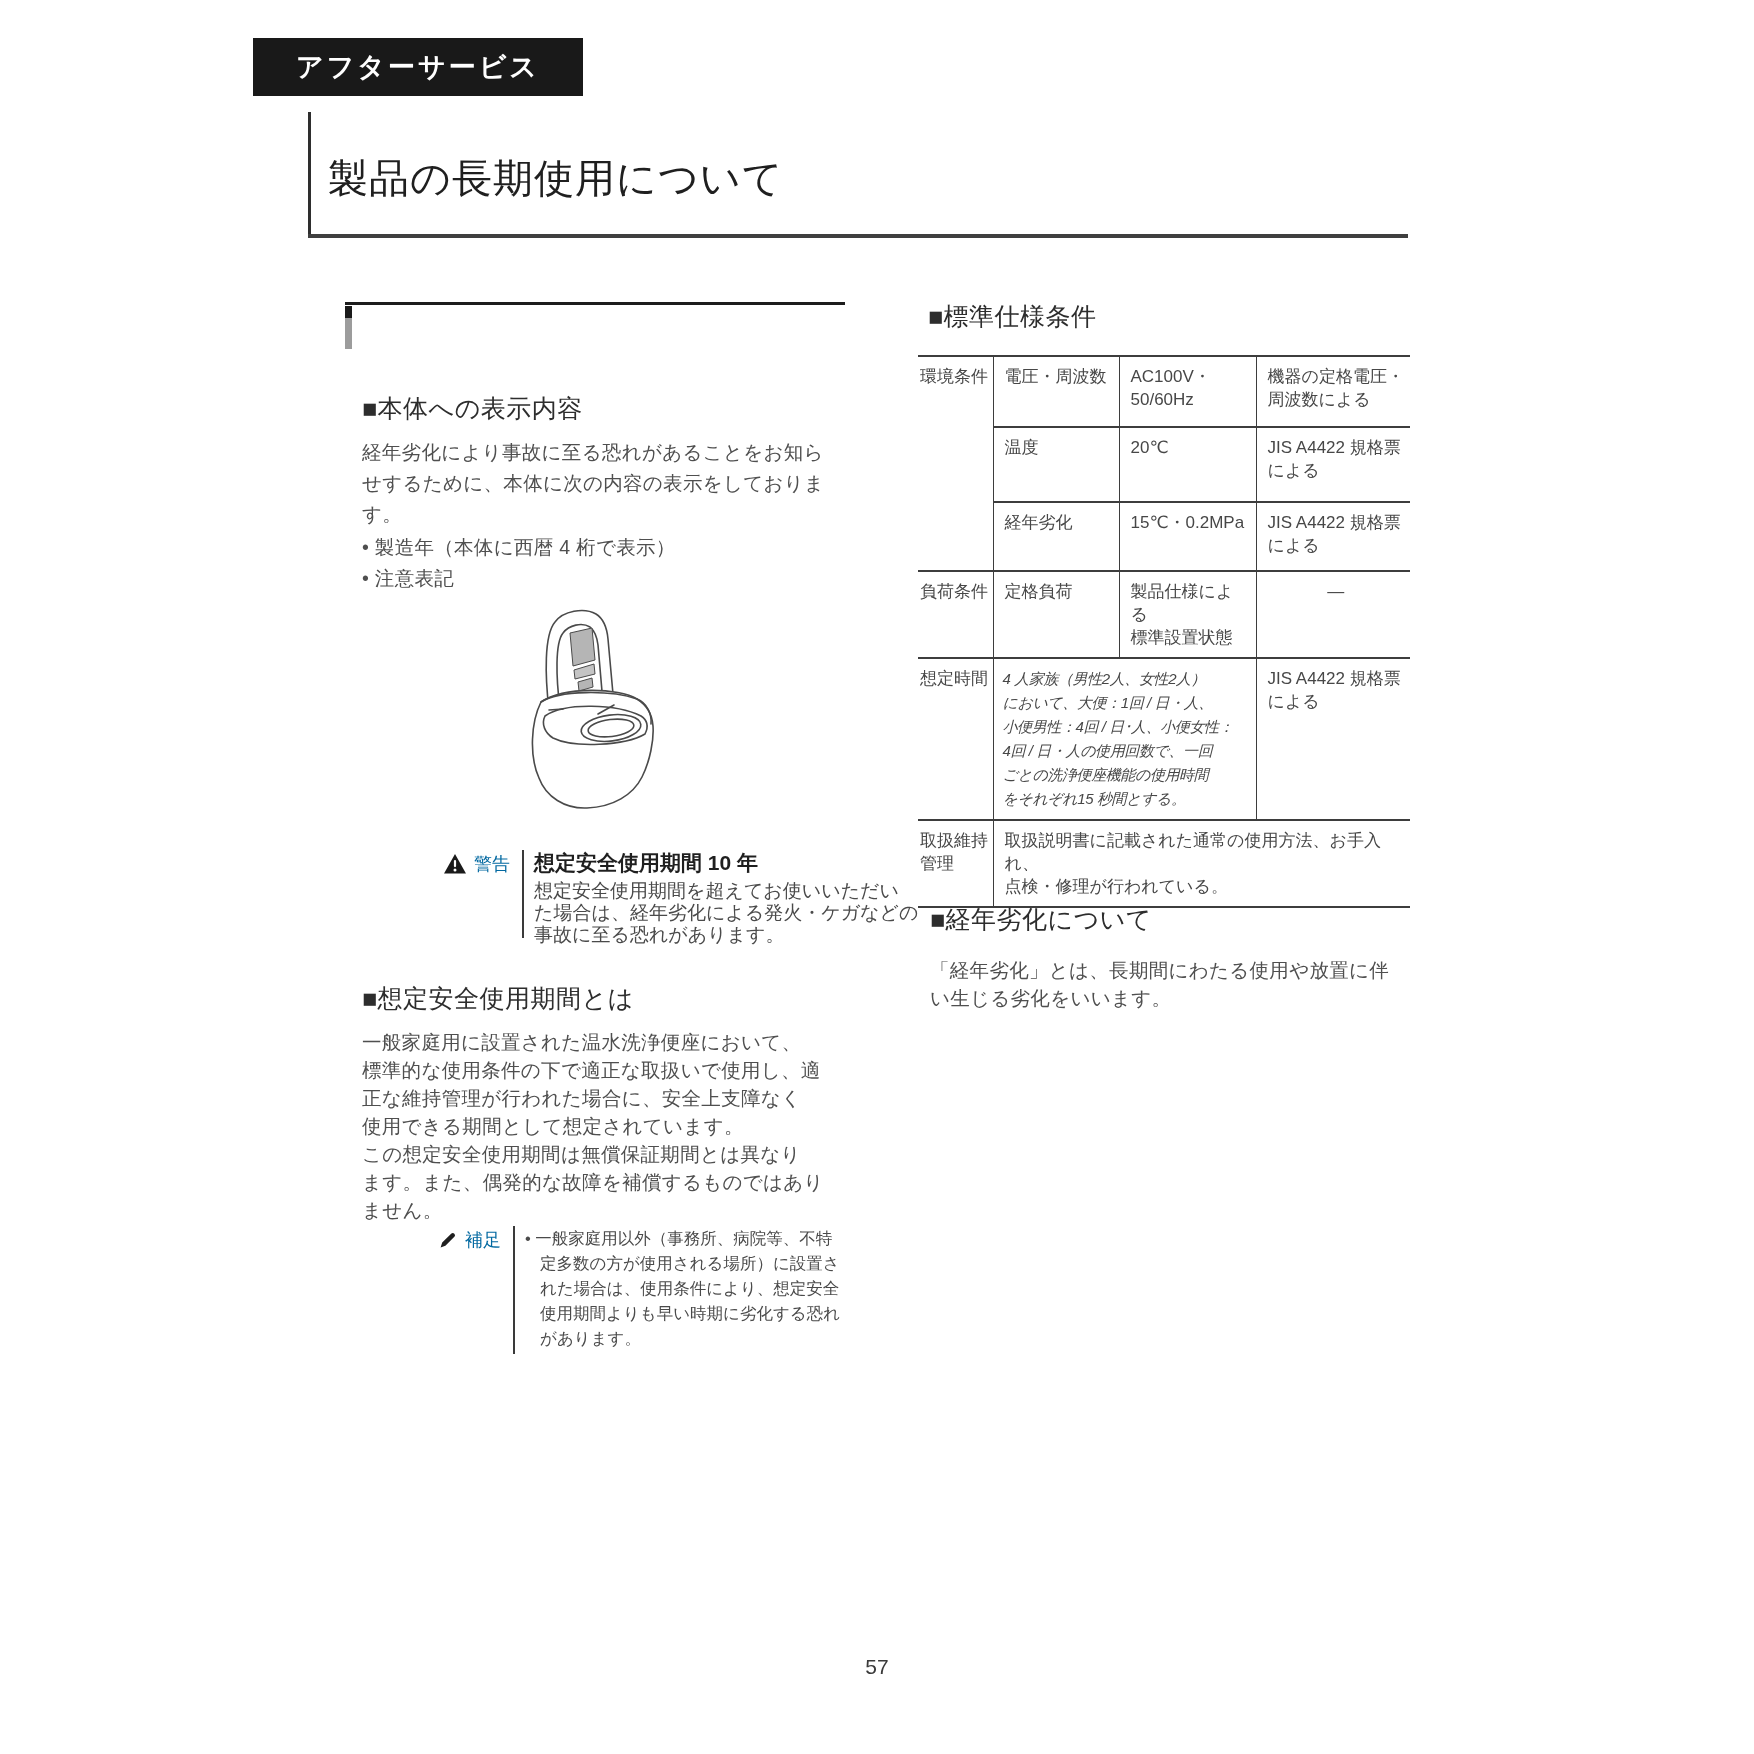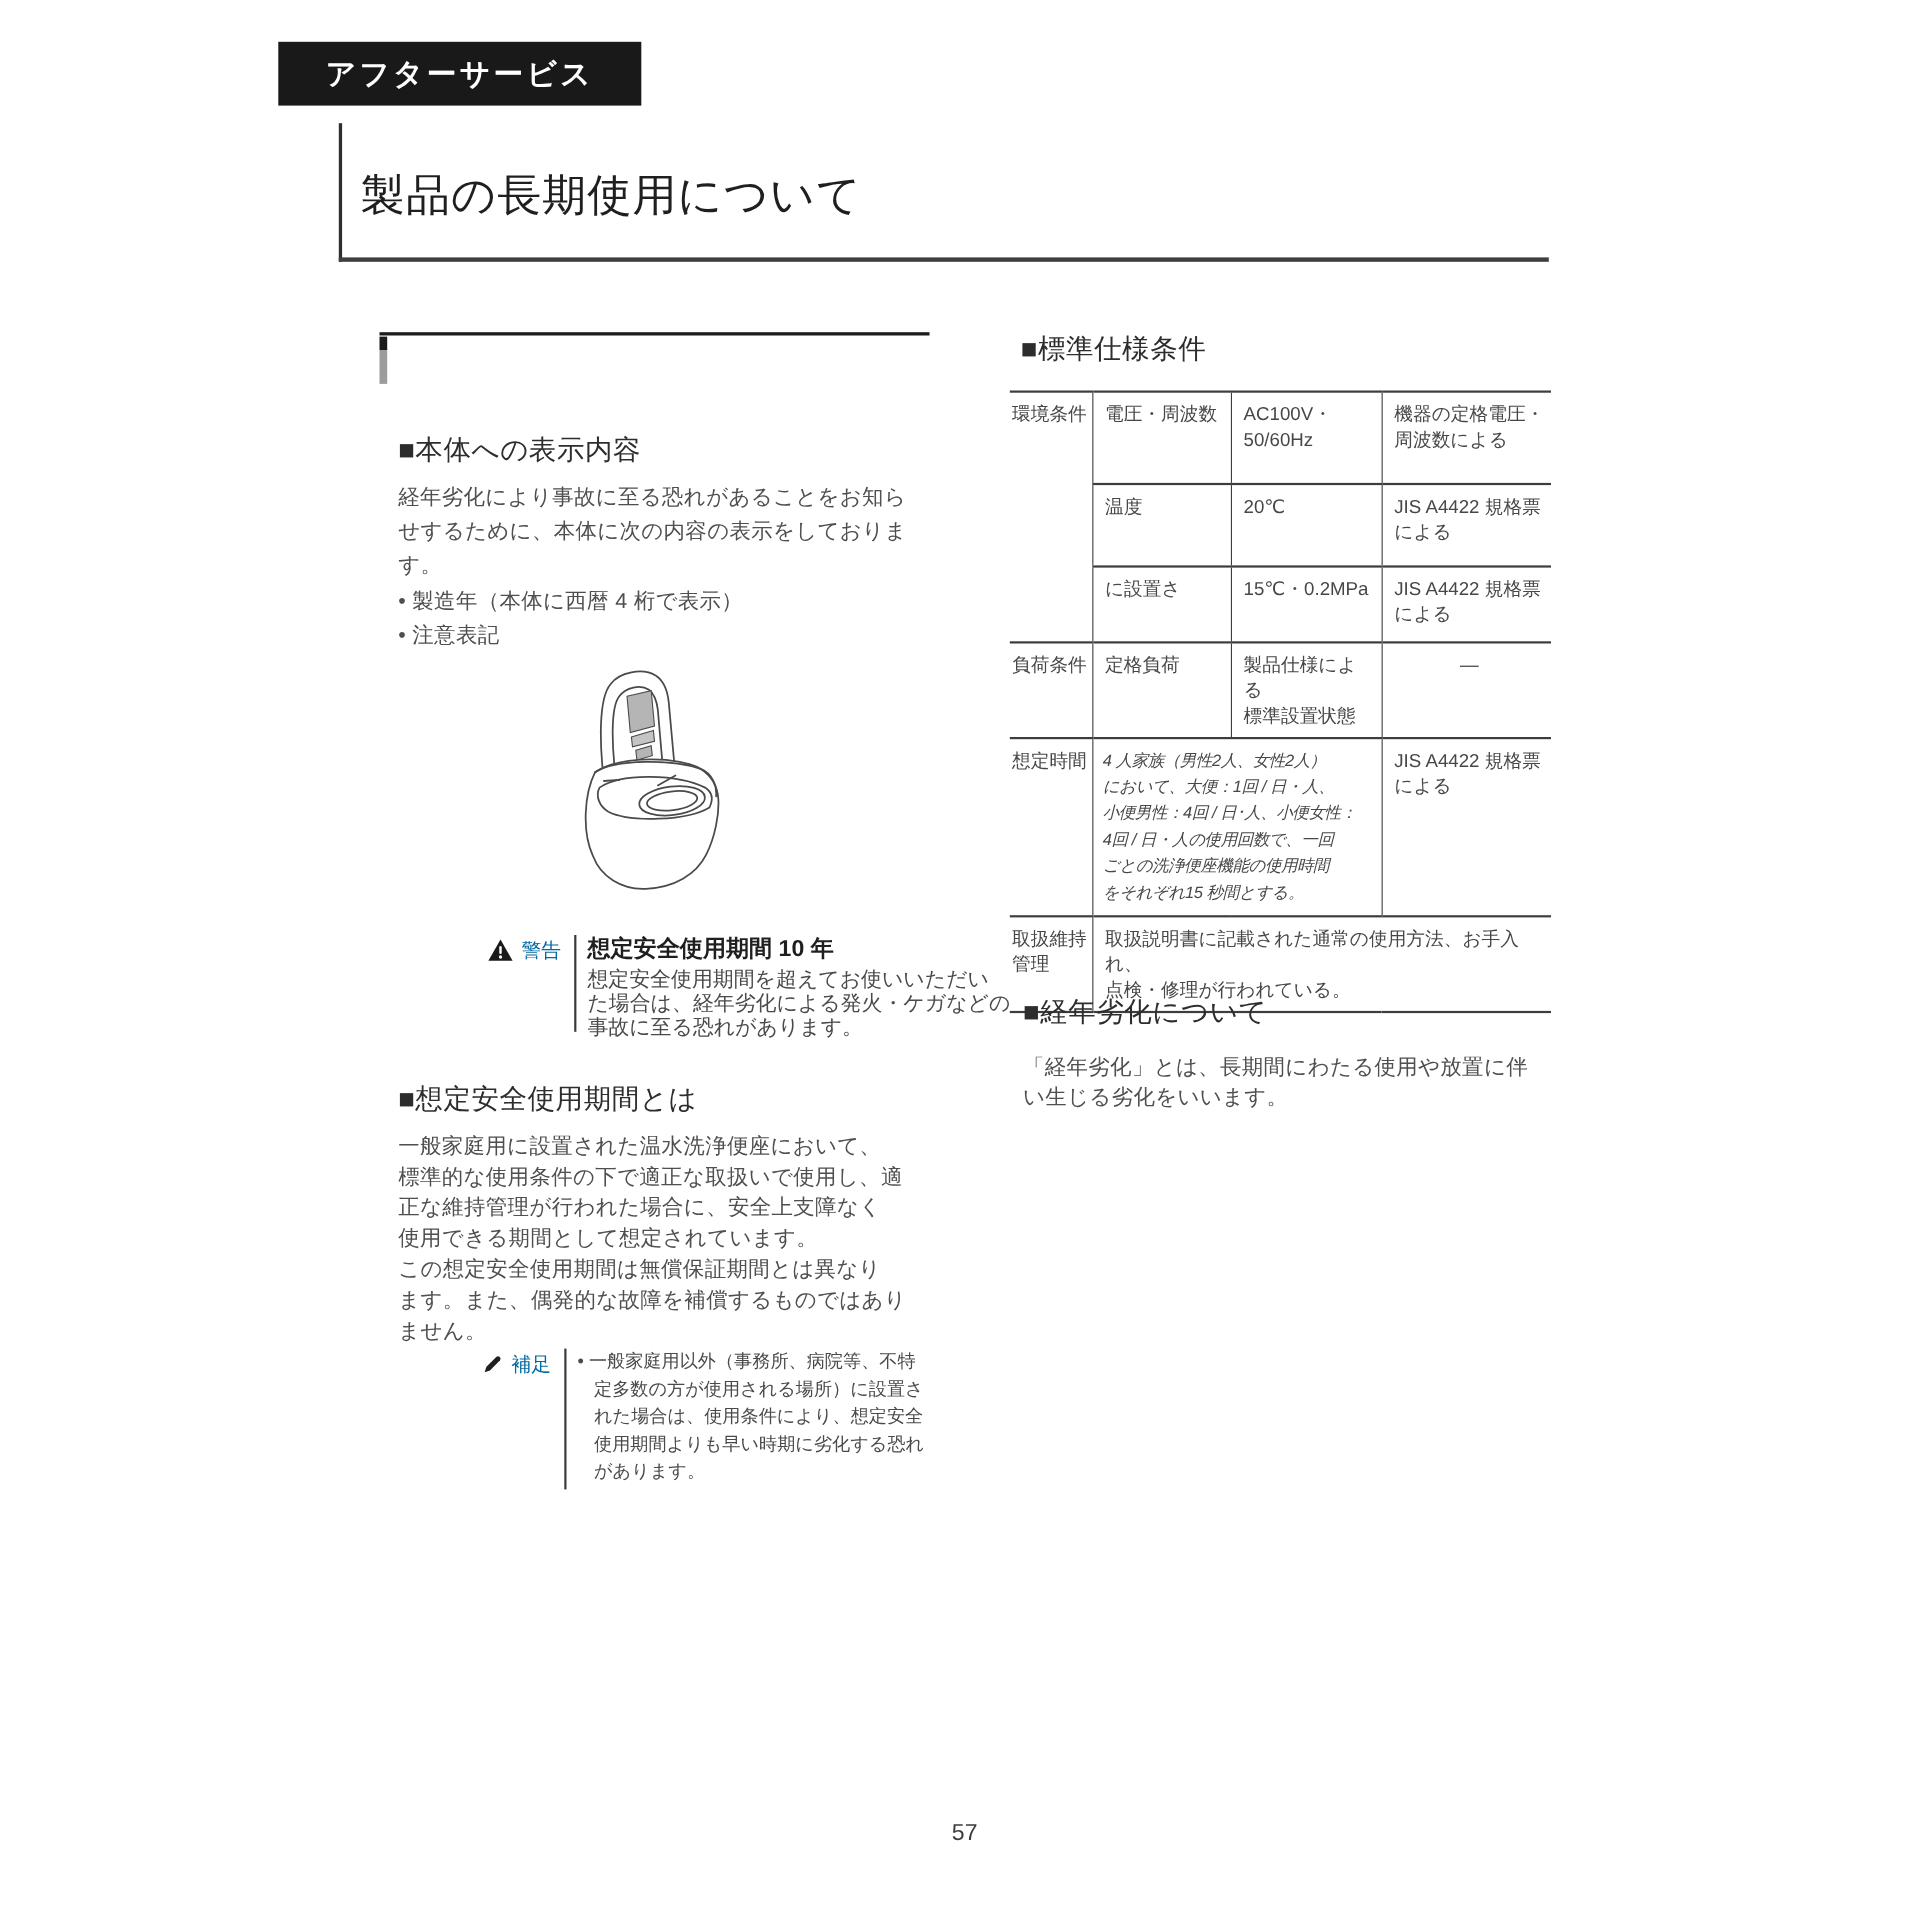--- a/index.html
+++ b/index.html
@@ -159,36 +159,36 @@
 <div class="abs sec-heading" style="left:928px;top:300px;">■標準仕様条件</div>
 
 <table class="spec abs" style="left:918px;top:355px;">
   <colgroup>
     <col style="width:75px">
       <col style="width:126px">
       <col style="width:137px">
       <col style="width:154px">
   </colgroup>
   <tbody>
-    <tr style="height:84px;">
+    <tr style="height:71px;">
       <td class="c1" rowspan="3">環境条件</td>
       <td>電圧・周波数</td>
       <td>AC100V・
 50/60Hz</td>
       <td>機器の定格電圧・
 周波数による</td>
     </tr>
     <tr style="height:75px;">
       <td>温度</td>
       <td>20℃</td>
       <td>JIS A4422 規格票
 による</td>
     </tr>
     <tr style="height:69px;">
-      <td>に設置さ</td>
+      <td>経年劣化</td>
       <td>15℃・0.2MPa</td>
       <td>JIS A4422 規格票
 による</td>
     </tr>
     <tr style="height:73px;">
       <td class="c1">負荷条件</td>
       <td>定格負荷</td>
       <td>製品仕様による
 標準設置状態</td>
       <td class="center">―</td>

